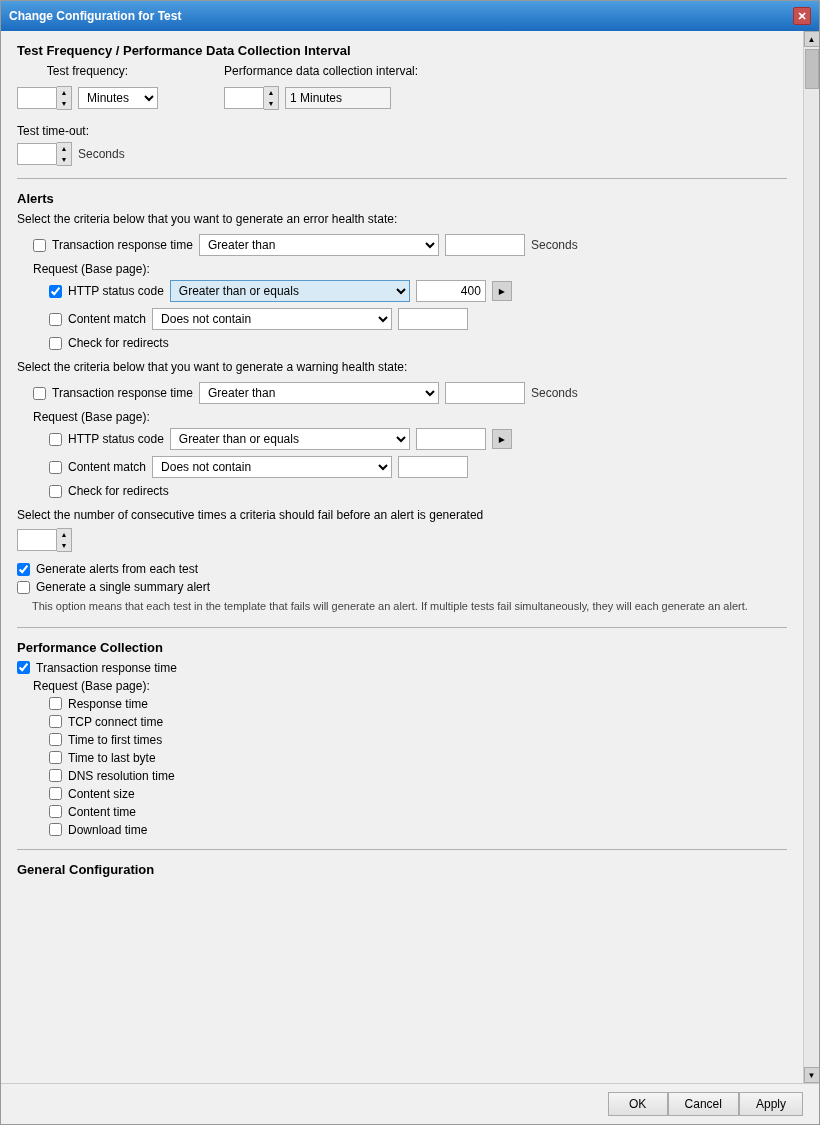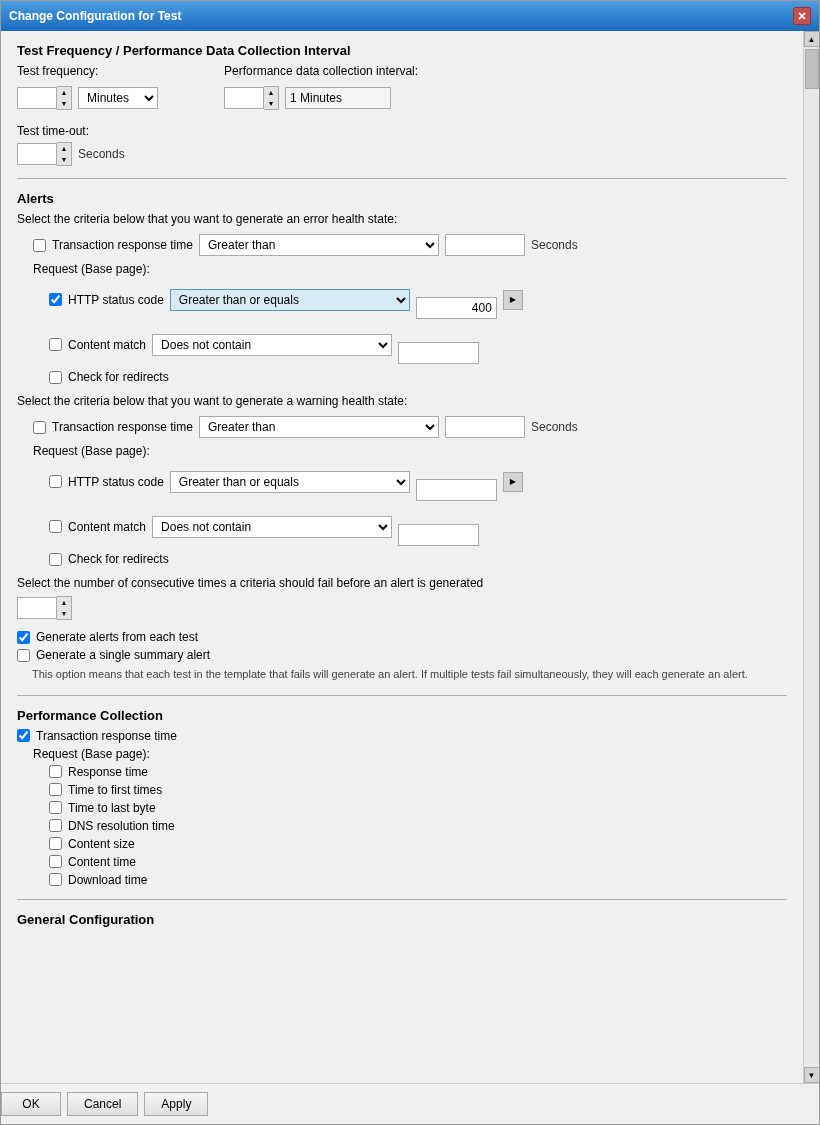--- a/index.html
+++ b/index.html
@@ -146,22 +146,21 @@
       font-size: 12px;
       height: 22px;
     }
     .select-wide {
       width: 240px;
     }
     .text-input-medium {
       width: 80px;
     }
     .text-input-small {
-      width: 81px;
-      margin-top: 17px;
+      width: 70px;
     }
     .unit-label {
       color: #333;
     }
     .description-text {
       font-size: 11px;
       color: #444;
       margin: 4px 0 4px 15px;
       line-height: 1.5;
     }
@@ -189,24 +188,23 @@
       border: 1px solid #aaa;
       display: flex;
       align-items: center;
       justify-content: center;
       cursor: pointer;
       font-size: 8px;
     }
     .bottom-bar {
       background: #f0f0f0;
       border-top: 1px solid #ccc;
-      padding: 8px 0;
-      display: flex;
-      justify-content: flex-start;
-      gap: 6px;
+      padding: 8px 16px;
+      display: flex;
+      justify-content: flex-end;
       flex-shrink: 0;
     }
     .dialog-btn {
       padding: 4px 16px;
       font-size: 12px;
       border: 1px solid #aaa;
       background: linear-gradient(to bottom, #f5f5f5, #e0e0e0);
       cursor: pointer;
       min-width: 60px;
     }
@@ -245,21 +243,21 @@
   <div class="content-area">
 
     <div class="main-content">
 
       <div>
         <div class="section-title">Test Frequency / Performance Data Collection Interval</div>
 
         <div class="row">
 
           <div>
-            <div style="margin-bottom:8px;">Test frequency:</div>
+            <div style="margin-bottom:8px;text-align:center;">Test frequency:</div>
             <div class="row">
               <div class="spinner-group">
                 <input class="spinner-input" type="text" style="">
                 <div class="spinner-btns">
                   <button class="spinner-btn">▲</button>
                   <button class="spinner-btn">▼</button>
                 </div>
               </div>
               <select class="minutes-dropdown">
                 <option>Minutes</option>
@@ -421,20 +419,24 @@
         </div>
 
         <div class="indent1" style="margin-bottom:4px; margin-top:4px;">Request (Base page):</div>
 
         <div class="checkbox-row indent2">
           <input type="checkbox" style="">
           <span>Response time</span>
         </div>
         <div class="checkbox-row indent2">
           <input type="checkbox" style="">
+          <span>TCP connect time</span>
+        </div>
+        <div class="checkbox-row indent2">
+          <input type="checkbox" style="">
           <span>Time to first times</span>
         </div>
         <div class="checkbox-row indent2">
           <input type="checkbox" style="">
           <span>Time to last byte</span>
         </div>
         <div class="checkbox-row indent2">
           <input type="checkbox" style="">
           <span>DNS resolution time</span>
         </div>

